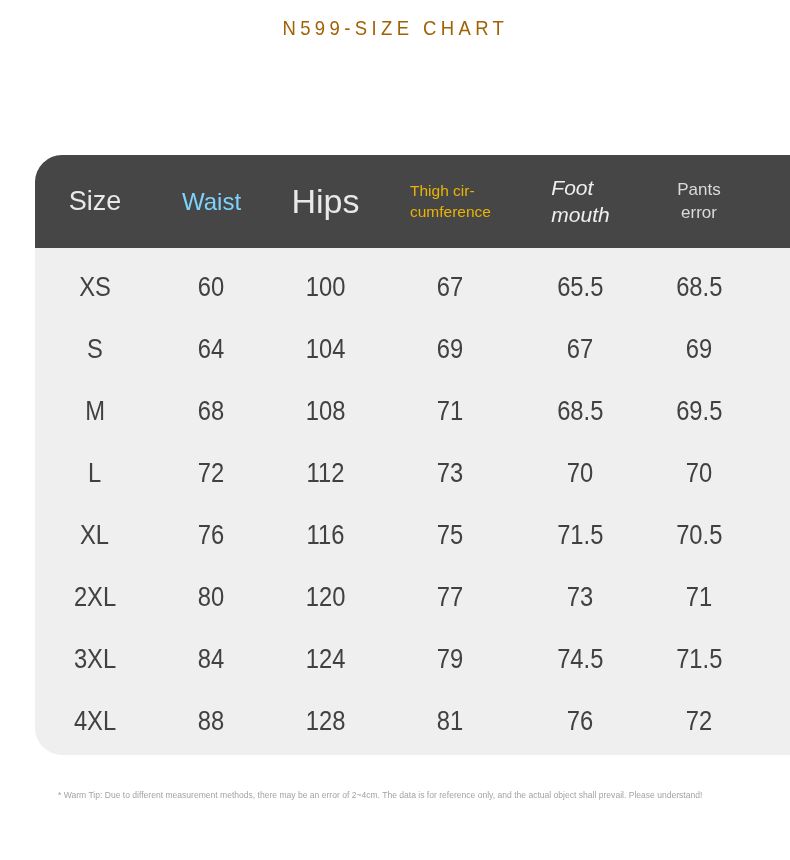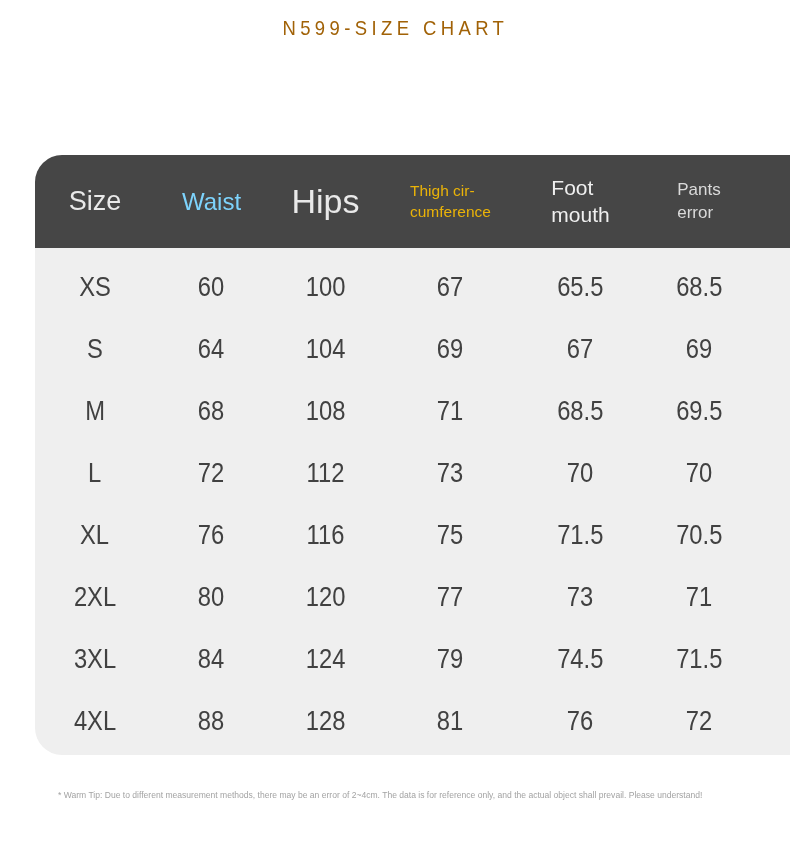--- a/index.html
+++ b/index.html
@@ -47,22 +47,22 @@
     align-items: center;
     justify-items: center;
     color: var(--header-text, #e9e9e9);
   }
   .th { display: flex; align-items: center; justify-content: center; }
   .th-inner { text-align: left; }
   .th0 .th-inner { font-size: 27px; }
   .th1 .th-inner { font-size: 24px; color: #7dd3fc; }
   .th2 .th-inner { font-size: 34px; }
   .th3 .th-inner { font-size: 15.5px; line-height: 1.35; color: #eab308; }
-  .th4 .th-inner { font-size: 21px;  line-height: 1.25; color: #efefef; }
-  .th5 .th-inner { font-size: 17px;  line-height: 1.3;  color: #dadada; }
+  .th4 .th-inner { font-size: 21px;  line-height: 1.25; color: #efefef; font-style: italic; }
+  .th5 .th-inner { font-size: 17px;  line-height: 1.3;  color: #dadada; text-align: center; }
   .tbody {
     background: var(--body-bg, #efefef);
     border-radius: 0 0 27px 27px;
     padding: 8px 0 3px 0;
   }
   .tr {
     display: grid;
     grid-template-columns: 120px 113px 115px 135px 125px 112px;
     height: 62px;
     align-items: center;

